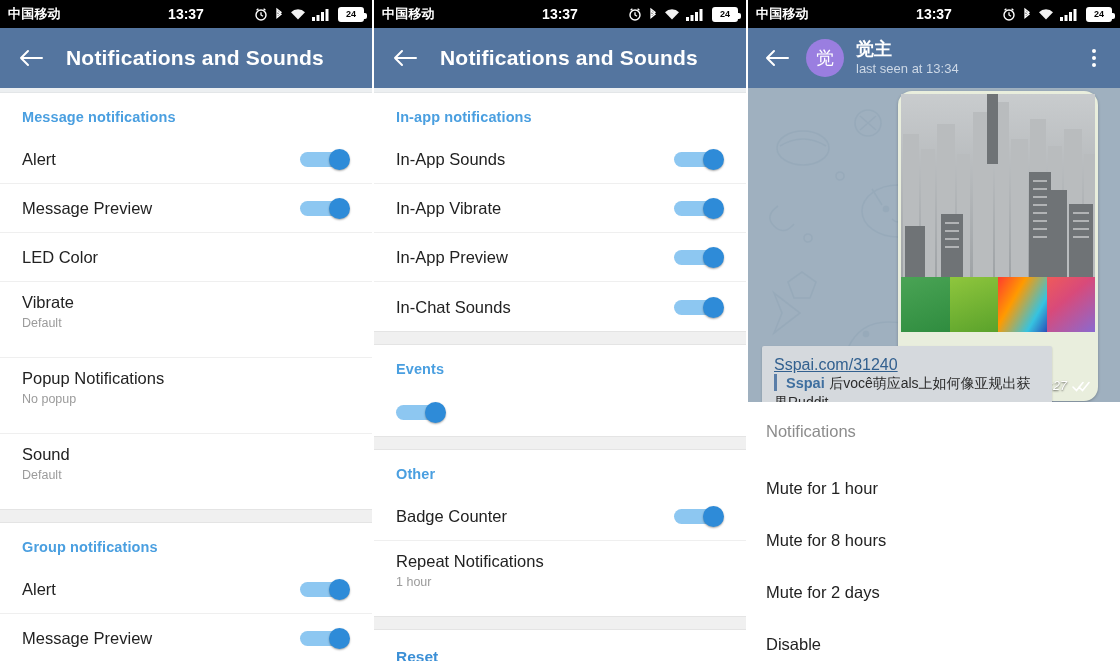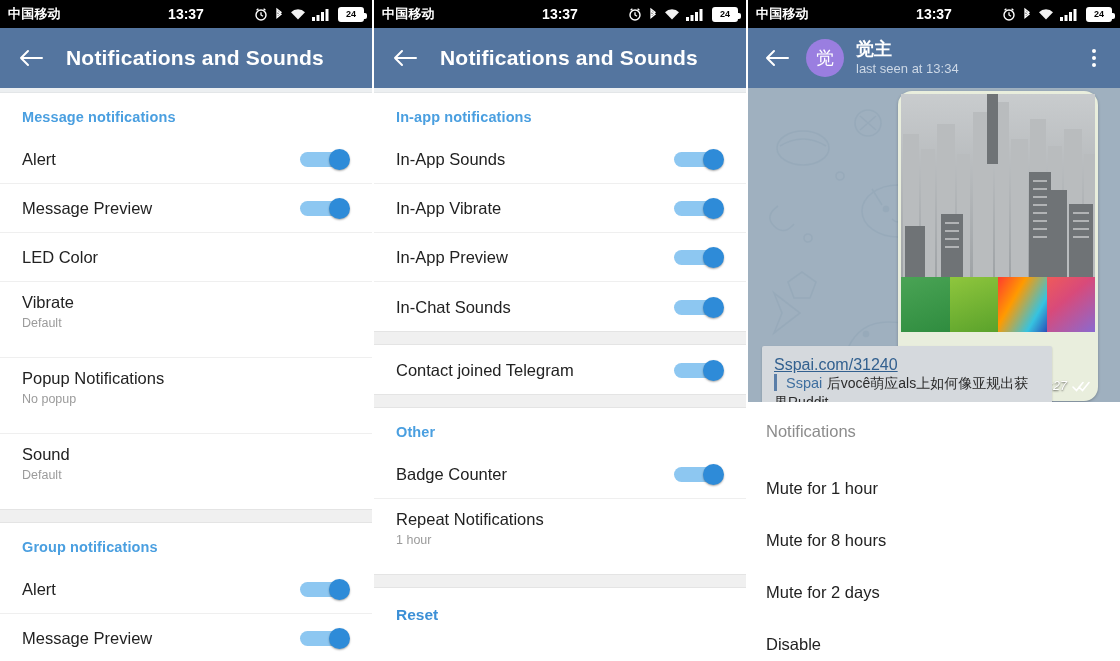--- a/index.html
+++ b/index.html
@@ -132,21 +132,21 @@
   }
   .ts svg{ display:block; }
 
   .preview{
     position:absolute; left:14px; top:258px; width:290px;
     background:#d5d9dd; border-radius:2px; padding:10px 12px 6px 12px;
     box-shadow:0 1px 2px rgba(0,0,0,.2);
   }
   .preview .url{ color:#32608f; font-size:16px; text-decoration:underline; display:block;}
   .preview .quote{ border-left:3px solid #5a7ea8; padding-left:9px; margin-top:8px;}
-  .preview .site{ color:#3f6f9f; font-size:14.5px; font-weight:normal; }
+  .preview .site{ color:#3f6f9f; font-size:14.5px; font-weight:bold; }
   .preview .desc{ color:#2b2b2b; font-size:14px; margin-top:2px; }
 
   .sheet{
     position:absolute; left:0; right:0; top:402px; bottom:0;
     background:#fff; padding:20px 18px 0 18px;
   }
   .sheet .sheet-title{ color:#8c8c8c; font-size:16.5px; margin-bottom:22px; }
   .sheet .opt{ font-size:16.5px; color:#222; padding:16px 0 17px 0; cursor:pointer; }
 </style>
 </head>
@@ -344,22 +344,22 @@
       <div class="row nb">
         <span class="lbl">In-Chat Sounds</span>
         <span class="toggle">
             <span class="track"></span>
             <span class="thumb"></span>
           </span>
       </div>
 
       <div class="gap"></div>
 
+      <div class="section-head">Events</div>
       <div class="row nb">
-        <span class="lbl">Contact joined Telegram</span>
         <span class="toggle">
             <span class="track"></span>
             <span class="thumb"></span>
           </span>
       </div>
 
       <div class="gap"></div>
 
       <div class="section-head">Other</div>
       <div class="row">

